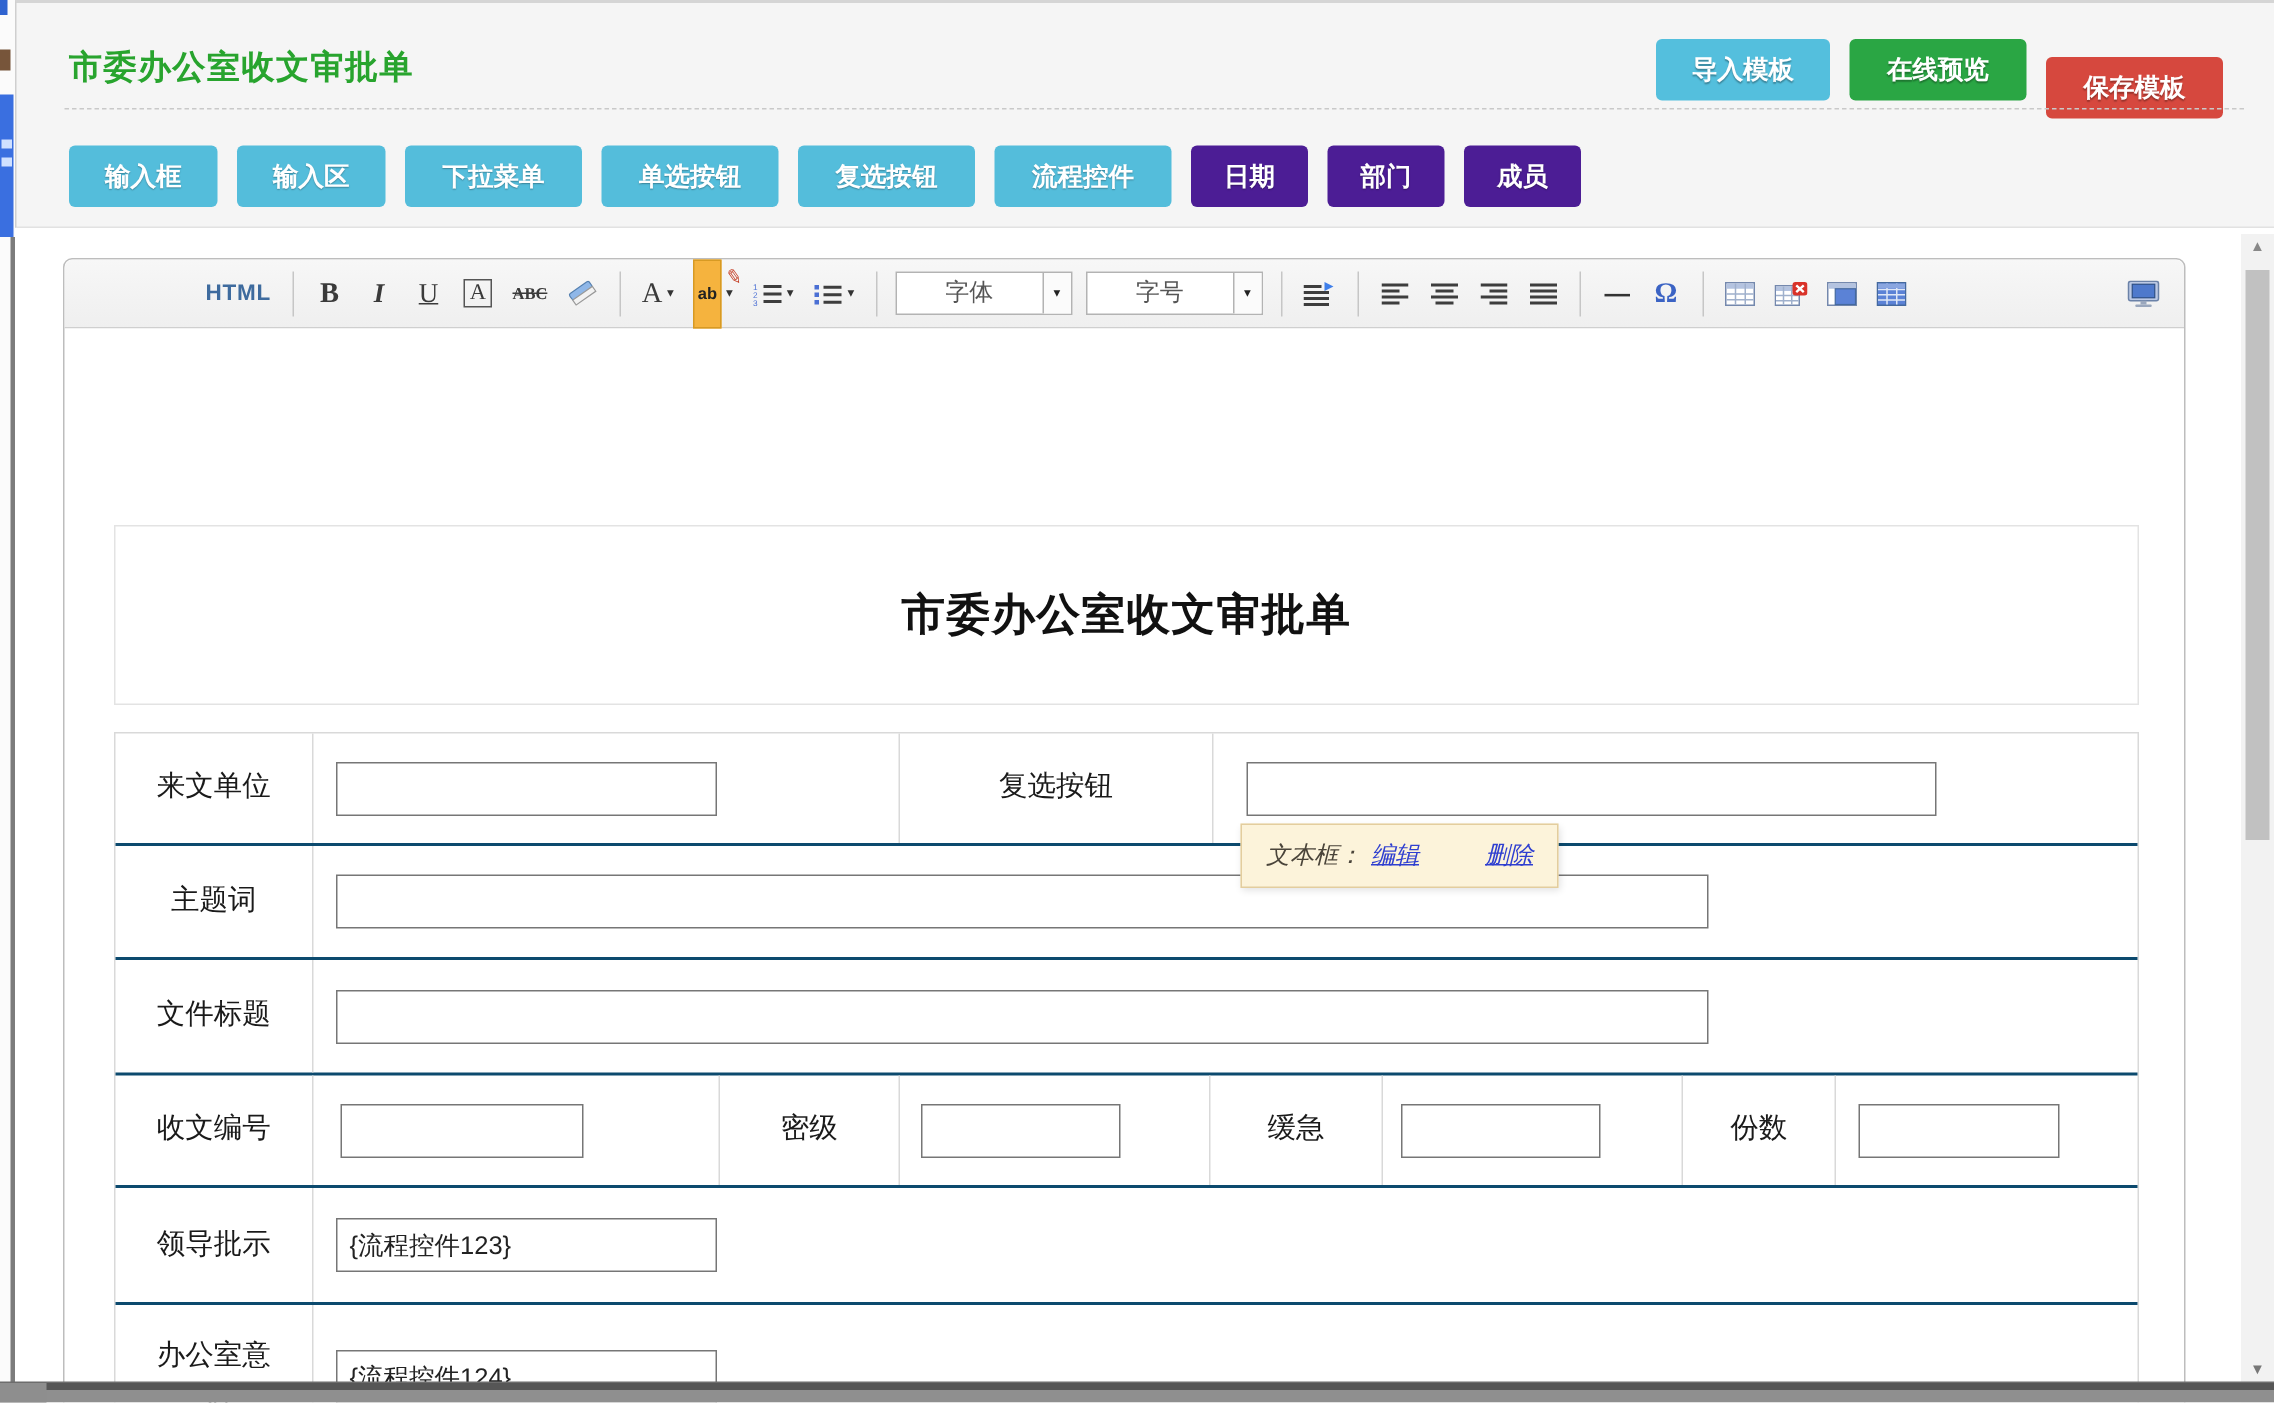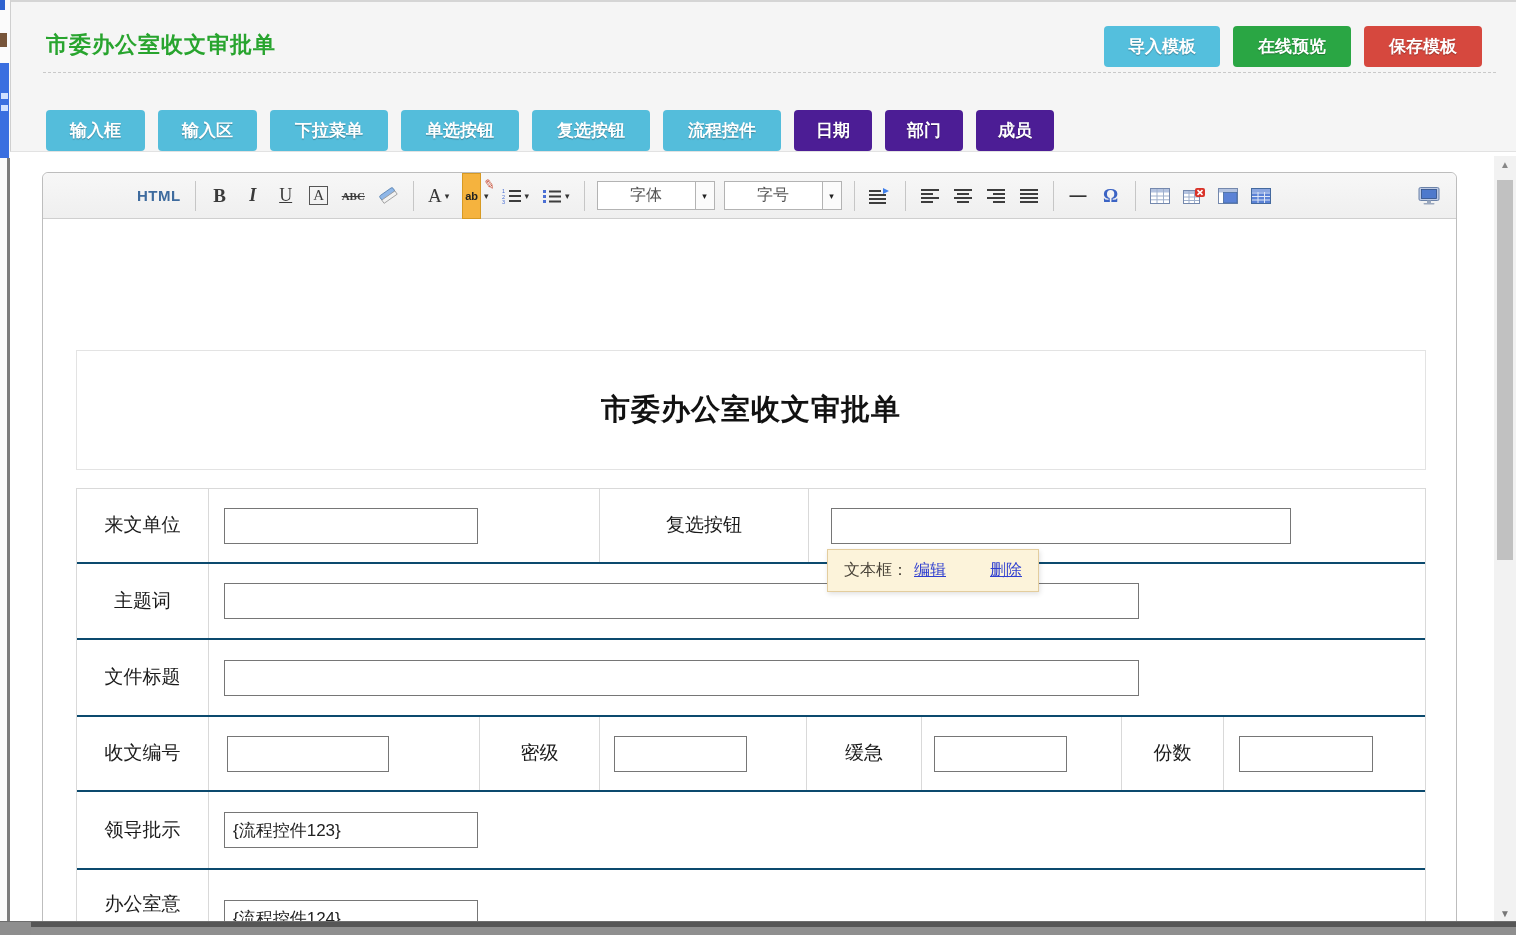--- a/index.html
+++ b/index.html
@@ -21,23 +21,23 @@
     background:#f5f5f5; border-top:2px solid #d5d5d5; border-left:1px solid #cfcfcf;
     border-bottom:1px solid #e2e2e2; }
   .hdr-title { position:absolute; left:35px; top:28px; font:bold 22px "Liberation Serif","DejaVu Serif",serif;
     color:#28a42e; letter-spacing:1px; }
   .hdr-actions { position:absolute; right:34px; top:24px; display:flex; gap:13px; }
   .btn { display:flex; align-items:center; justify-content:center; height:41px; border:none;
     border-radius:4px; color:#fff; font-size:17px; font-weight:bold; cursor:pointer;
     text-shadow:0 1px 1px rgba(0,0,0,.3); font-family:inherit; }
   .btn-import { width:116px; background:#54bfdd; }
   .btn-preview{ width:118px; background:#2aa644; }
-  .btn-save   { width:118px; background:#d6483e; }
+  .btn-save   { width:118px; background:#d6483e;margin-top:12px; }
   .hdr-dash { position:absolute; left:32px; right:20px; top:70px; border-top:1px dashed #c9c9c9; }
-  .hdr-widgets { position:absolute; left:35px; top:108px; display:flex; gap:13px; }
+  .hdr-widgets { position:absolute; left:35px; top:95px; display:flex; gap:13px; }
   .wbtn { background:#54bddb; }
   .wbtn.w99 { width:99px; } .wbtn.w118 { width:118px; }
   .wbtn-dark { background:#4c1d95; width:78px; text-shadow:0 1px 1px rgba(0,0,0,.35); }
 
   
   .content { position:absolute; left:10px; top:152px; width:1485px; height:783px; background:#fff; overflow:hidden; }
   .editor { position:absolute; left:32px; top:20px; width:1415px; height:1200px;
     border:1px solid #bdbdbd; border-radius:6px 6px 0 0; background:#fff; }
   .ed-toolbar { display:flex; align-items:center; height:46px; padding:0 14px 0 92px; gap:9px;
     background:linear-gradient(#f7f7f7,#efefef); border-bottom:1px solid #cfcfcf; border-radius:6px 6px 0 0; }
@@ -85,21 +85,21 @@
   .fi { height:36px; border:1px solid #767676; background:#fff; font-size:17px; padding:0 8px;
     font-family:inherit; color:#222; }
   .pad15 { padding-left:15px; } .pad18 { padding-left:18px; } .pad14 { padding-left:14px; }
   .pad12 { padding-left:12px; } .pad22 { padding-left:22px; }
   .w315 { width:254px; } .w460 { width:460px; } .w915 { width:915px; }
   .w162 { width:162px; } .w133 { width:133px; } .w134 { width:134px; }
 
   
   .ctl-tooltip { position:absolute; left:827px; top:549px; z-index:40; background:#fcf3da;
     border:1px solid #e3cd9e; border-radius:0; padding:10px 16px; font-size:16px; color:#4a443a;
-    box-shadow:1px 2px 5px rgba(0,0,0,.12); white-space:nowrap; }
+    box-shadow:1px 2px 5px rgba(0,0,0,.12); white-space:nowrap;font-style:italic; }
   .ctl-tooltip a { color:#2f3fd0; text-decoration:underline; cursor:pointer; }
   .ctl-tooltip .lnk-edit { margin-left:6px; }
   .ctl-tooltip .lnk-del { margin-left:44px; }
 
   
   .vscroll { position:absolute; left:1494px; top:156px; width:22px; height:779px; background:#f2f2f2; }
   .vs-up { position:absolute; top:3px; left:0; width:22px; text-align:center; font-size:10px; color:#888; cursor:pointer; }
   .vs-thumb { position:absolute; top:24px; left:3px; width:16px; height:380px; background:#c1c1c1; cursor:pointer; }
   .vs-down { position:absolute; bottom:16px; left:0; width:22px; text-align:center; font-size:10px; color:#777; cursor:pointer; }
 

